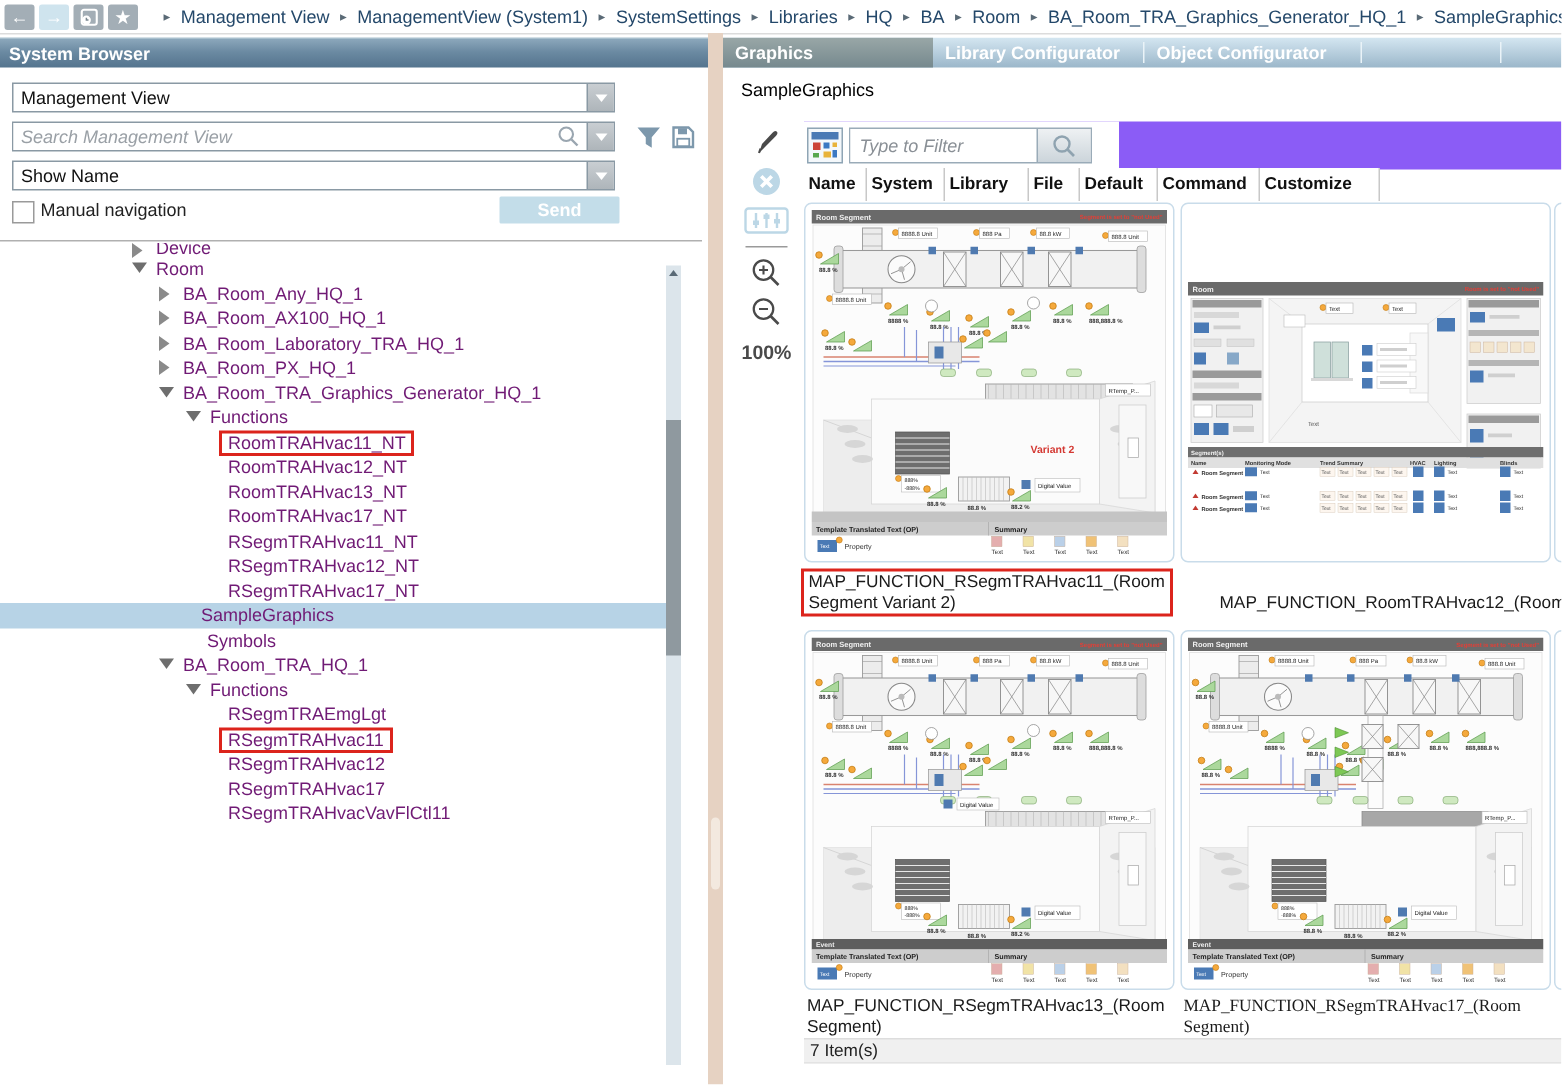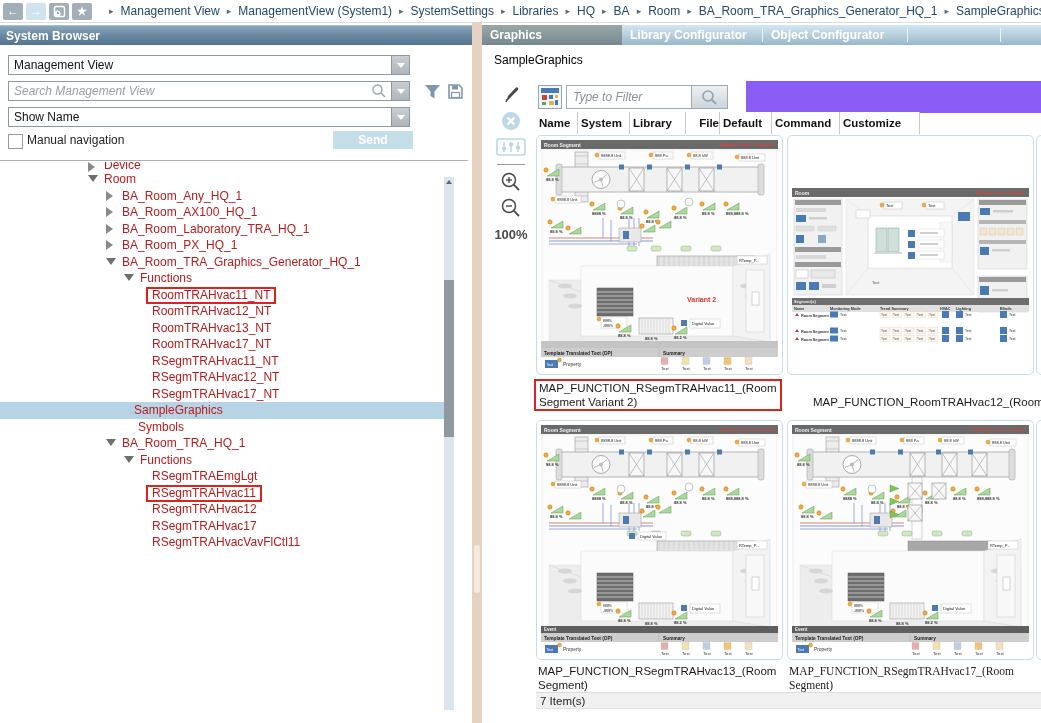--- a/index.html
+++ b/index.html
@@ -37,21 +37,21 @@
       font-weight:bold;text-align:center;line-height:18px;border-radius:1px;cursor:pointer;}
   .ctrl-divider{position:absolute;left:0;top:135px;width:468px;border-bottom:1px solid #b0b0b0;}
   
   .tree{position:absolute;left:0;top:137px;width:444px;height:548px;overflow:hidden;}
   .trow{height:16.5px;line-height:16.5px;position:relative;white-space:nowrap;cursor:pointer;}
   .trow.sel{background:#b7d3e6;}
   .trow.clipped{height:12px;line-height:12px;color:#999;margin-top:-3px;}
   .tarrow{position:absolute;top:4px;width:0;height:0;}
   .tarrow.down{border-left:5px solid transparent;border-right:5px solid transparent;border-top:7px solid #6e6e6e;}
   .tarrow.right{border-top:5px solid transparent;border-bottom:5px solid transparent;border-left:7px solid #8a8a8a;top:3px;}
-  .tlabel{position:absolute;top:0;color:#b91c1c;}
+  .tlabel{position:absolute;top:0;color:#701a75;}
   .redbox{border:2px solid #dc241c;padding:0 4px;margin-left:-6px;display:inline-block;line-height:13px;}
   .vscroll{position:absolute;left:444px;top:152px;width:10px;height:533px;background:#dce5eb;}
   .vthumb{position:absolute;left:0;top:103px;width:10px;height:157px;background:#8f999f;cursor:grab;}
   .varrow{position:absolute;left:2px;top:3px;width:0;height:0;border-left:3px solid transparent;
       border-right:3px solid transparent;border-bottom:4px solid #5a6a76;}
   
   .splitter{position:absolute;left:472px;top:22px;width:10px;height:701px;background:#e6d2c2;cursor:col-resize;}
   .grip{position:absolute;left:2px;top:523px;width:6px;height:48px;background:#f3e9df;border-radius:3px;}
   
   .right-panel{position:absolute;left:482px;top:25px;width:559px;height:698px;background:#fff;overflow:hidden;}
@@ -345,21 +345,21 @@
           <line x1="10.7" y1="10.7" x2="15" y2="15" stroke="#8fa3b0" stroke-width="1.8"></line>
         </svg>
       </div>
     </div>
   </div>
 
   <div class="col-headers" id="colheaders">
       <div class="colh" style="width: 42px;">Name</div>
       <div class="colh" style="width: 52px;">System</div>
       <div class="colh" style="width: 56px;">Library</div>
-      <div class="colh" style="width: 34px; text-align: right;">File</div>
+      <div class="colh" style="width: 34px;">File</div>
       <div class="colh" style="width: 52px;">Default</div>
       <div class="colh" style="width: 68px;">Command</div>
       <div class="colh" style="width: 80px;">Customize</div>
     </div>
 
   <div class="thumb-grid" id="grid">
       <div class="card" style="left: 0px; top: 0px;"><svg viewBox="0 0 237 230" width="237" height="230">
           <rect x="0" y="0" width="237" height="9" fill="#6a6a6a"></rect>
           <text x="3" y="6.5" font-size="5" font-weight="bold" fill="#f0f0f0">Room Segment</text>
           <text x="234" y="6.2" font-size="4" font-weight="bold" fill="#e04038" text-anchor="end">Segment is set to "not Used"</text>

